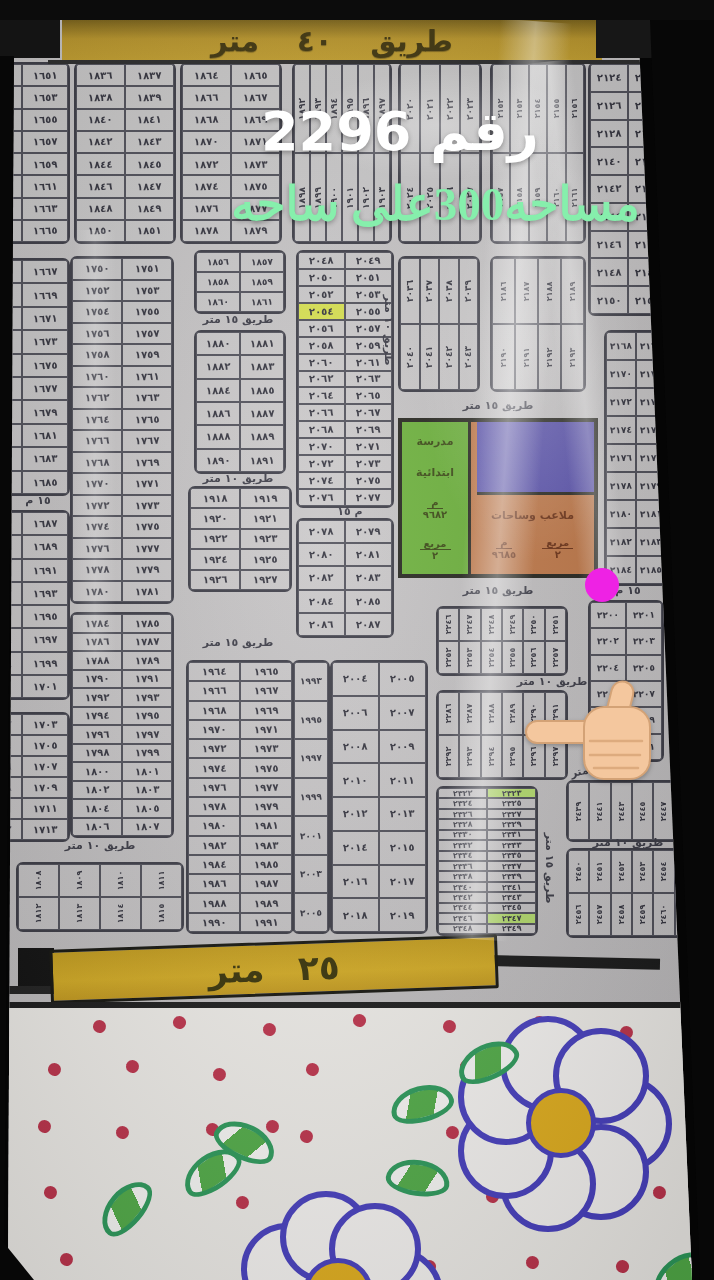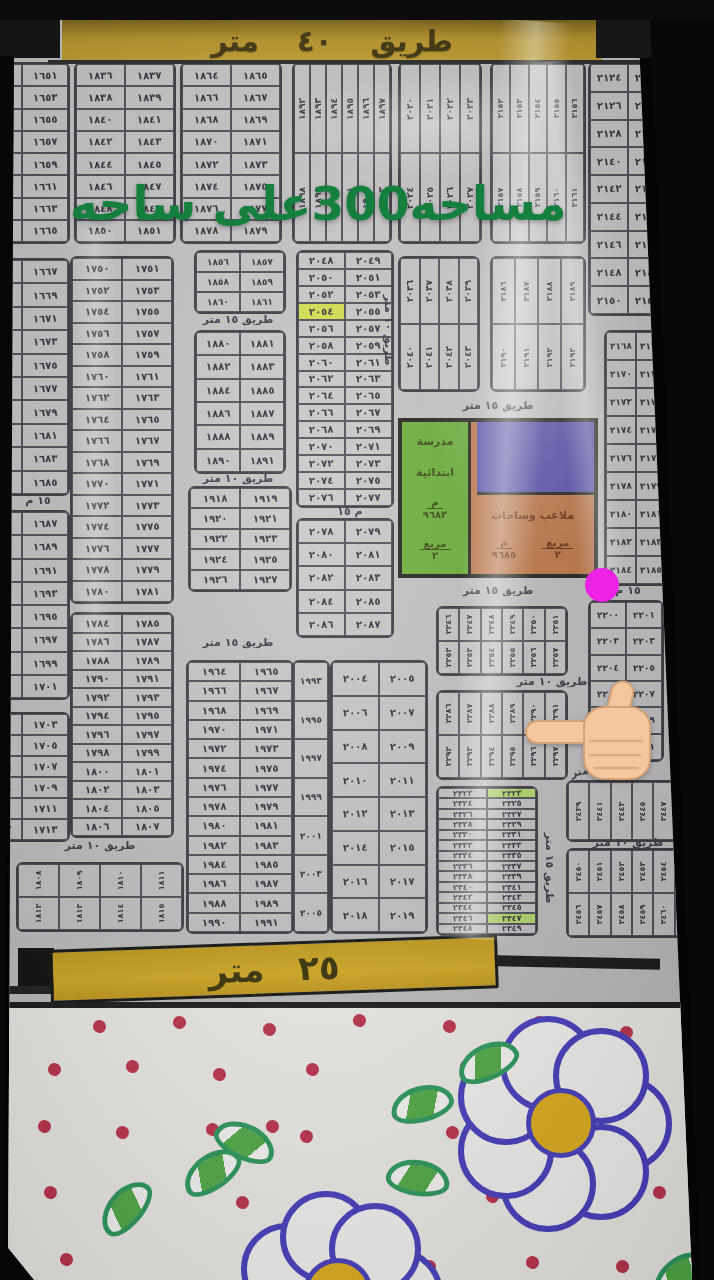--- a/index.html
+++ b/index.html
@@ -71,22 +71,22 @@
       background:linear-gradient(90deg,rgba(255,255,255,0),rgba(255,255,255,.5),rgba(255,255,255,0));}
   .g3{left:74px;top:230px;width:42px;height:430px;opacity:.4;
       background:linear-gradient(90deg,rgba(255,255,255,0),rgba(255,255,255,.5),rgba(255,255,255,0));}
   .g4{left:300px;top:70px;width:280px;height:110px;
       background:radial-gradient(ellipse at center,rgba(255,255,255,.30),rgba(255,255,255,0) 70%);}
   .g5{left:420px;top:130px;width:220px;height:430px;
       background:radial-gradient(ellipse at center,rgba(255,255,255,.22),rgba(255,255,255,0) 72%);}
   
   .ov1{position:absolute;left:160px;top:100px;width:480px;text-align:center;font-size:54px;font-weight:bold;
        color:#fff;direction:rtl;text-shadow:0 2px 5px rgba(0,0,0,.30);}
-  .ov2{position:absolute;left:70px;top:176px;width:570px;text-align:left;font-size:47px;font-weight:bold;
-       color:#15803d;direction:rtl;text-shadow:0 2px 5px rgba(0,0,0,.30);}
+  .ov2{position:absolute;left:70px;top:176px;width:570px;text-align:right;font-size:47px;font-weight:bold;
+       color:#86efac;direction:rtl;text-shadow:0 2px 5px rgba(0,0,0,.30);font-family:Liberation Serif, serif;}
   .magenta-dot{position:absolute;left:585px;top:568px;width:34px;height:34px;border-radius:50%;background:#ee22e4;}
   .finger{position:absolute;left:524px;top:678px;width:150px;height:114px;filter:drop-shadow(0 2px 2px rgba(0,0,0,.25));}
 </style>
 </head>
 <body>
 
 <div class="stage">
   <div class="paper">
     <div id="grid-layer" style="position:absolute;inset:0;">
         <div class="blk" style="left: -34px; top: 44px; width: 92px; height: 178px; grid-template-columns: repeat(2, 1fr);">
@@ -1602,20 +1602,21 @@
   <div class="glare g4"></div>
   <div class="glare g5"></div>
 
   <div class="top-bar"></div>
   <div class="tl-corner"></div>
   <div class="tr-corner"></div>
   <div class="right-wedge"></div>
   <div class="left-wedge"></div>
   <div class="bl-corner"></div>
 
+  <div class="ov1">رقم 2296</div>
   <div class="ov2">مساحه300على ساحه</div>
 
   <div class="magenta-dot"></div>
 
   <svg class="finger" viewBox="0 0 150 112">
     <g fill="#f4c79e" stroke="#d3a276" stroke-width="2">
       <rect x="84" y="2" width="22" height="50" rx="11" transform="rotate(14 95 27)"></rect>
       <rect x="2" y="42" width="80" height="22" rx="11"></rect>
       <rect x="60" y="28" width="66" height="72" rx="20"></rect>
     </g>

